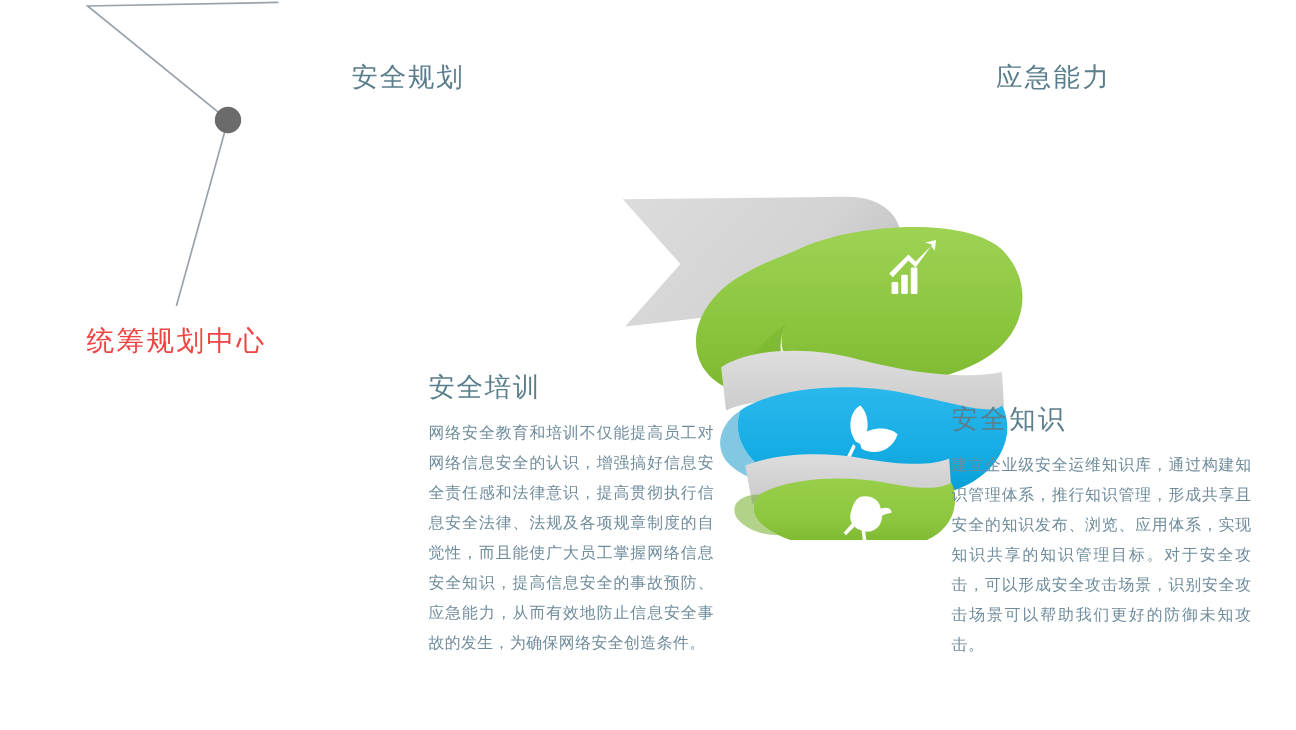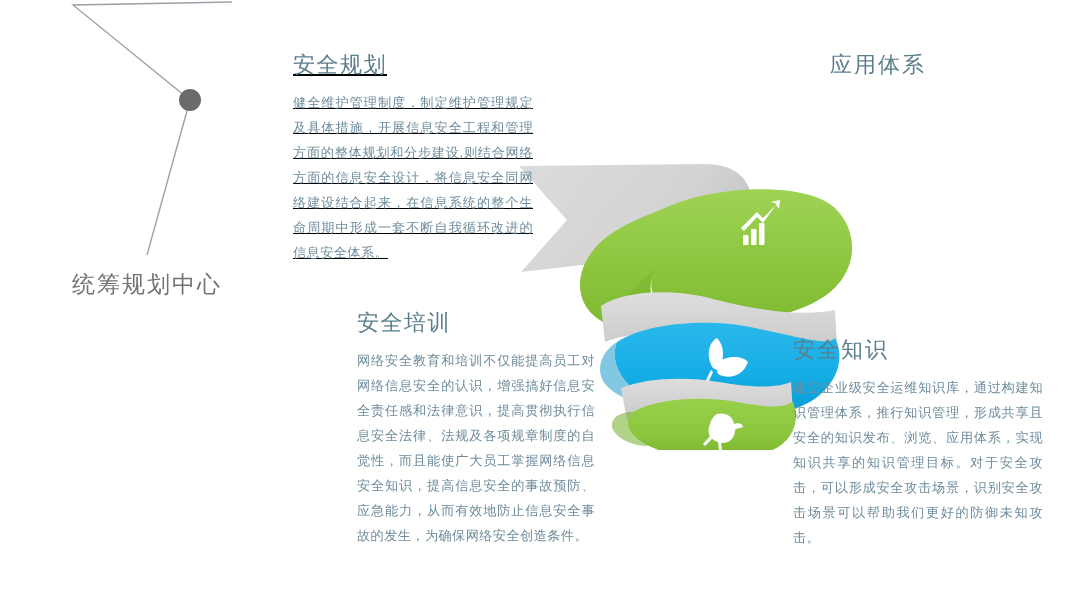--- a/index.html
+++ b/index.html
@@ -17,21 +17,21 @@
   }
 
   
   #connector{position:absolute;left:0;top:0;width:1080px;height:608px;pointer-events:none;}
 
   .center-label{
     position:absolute;
     left:72px;top:269px;
     font-size:23px;
     letter-spacing:2px;
-    color:#737373;
+    color:#ef4444;
     white-space:nowrap;
   }
 
   
   #ribbon{position:absolute;left:505px;top:150px;width:360px;height:300px;}
 
   
   .block{position:absolute;}
   .block h3{
     margin:0 0 12px 0;
@@ -44,21 +44,21 @@
   .block p{
     margin:0;
     font-size:13.2px;
     line-height:25px;
     letter-spacing:0.4px;
     color:#6f8c9c;
     text-align:justify;
     text-justify:inter-ideograph;
   }
 
-  #block-plan     {left:293px; top:52px;  width:240px;text-decoration:underline;}
+  #block-plan     {left:293px; top:52px;  width:240px;}
   #block-metrics  {left:830px; top:52px;  width:240px;}
   #block-training {left:357px; top:310px; width:238px;}
   #block-knowledge{left:793px; top:337px; width:250px;}
 
   #block-metrics h3{letter-spacing:2px;}
   #block-knowledge h3{letter-spacing:2px;}
 </style>
 </head>
 <body>
 
@@ -196,25 +196,24 @@
                  L 217,300 L 214,300 L 213,292
                  C 206,290 202,284 204,277
                  C 206,270 208,266 212,264 Z"></path>
         <path d="M 205,286 L 198,294 L 200,296 L 207,289 Z"></path>
       </g>
     </g>
   </svg>
 
   <div class="block" id="block-plan">
     <h3>安全规划</h3>
-    <p>健全维护管理制度，制定维护管理规定及具体措施，开展信息安全工程和管理方面的整体规划和分步建设,则结合网络方面的信息安全设计，将信息安全同网络建设结合起来，在信息系统的整个生命周期中形成一套不断自我循环改进的信息安全体系。</p>
   </div>
 
   <div class="block" id="block-metrics">
-    <h3>应用体系</h3>
+    <h3>应急能力</h3>
   </div>
 
   <div class="block" id="block-knowledge">
     <h3>安全知识</h3>
     <p>建立企业级安全运维知识库，通过构建知识管理体系，推行知识管理，形成共享且安全的知识发布、浏览、应用体系，实现知识共享的知识管理目标。对于安全攻击，可以形成安全攻击场景，识别安全攻击场景可以帮助我们更好的防御未知攻击。</p>
   </div>
 
   <div class="block" id="block-training">
     <h3>安全培训</h3>
     <p>网络安全教育和培训不仅能提高员工对网络信息安全的认识，增强搞好信息安全责任感和法律意识，提高贯彻执行信息安全法律、法规及各项规章制度的自觉性，而且能使广大员工掌握网络信息安全知识，提高信息安全的事故预防、应急能力，从而有效地防止信息安全事故的发生，为确保网络安全创造条件。</p>

